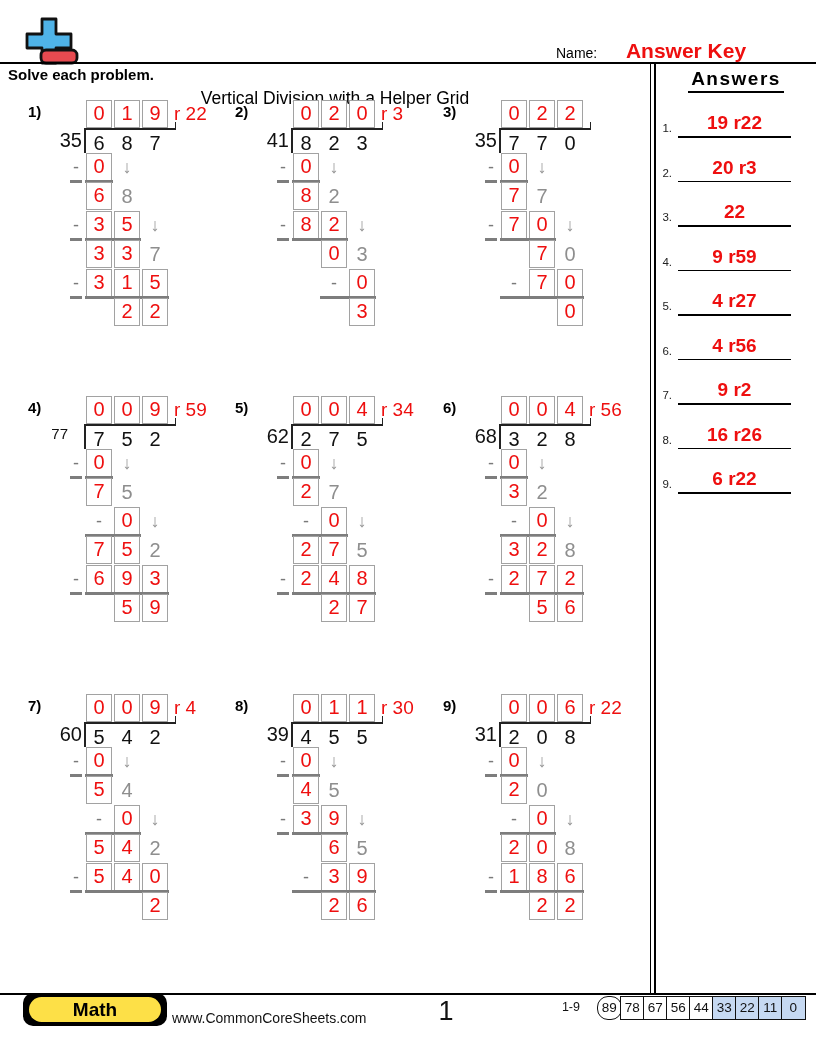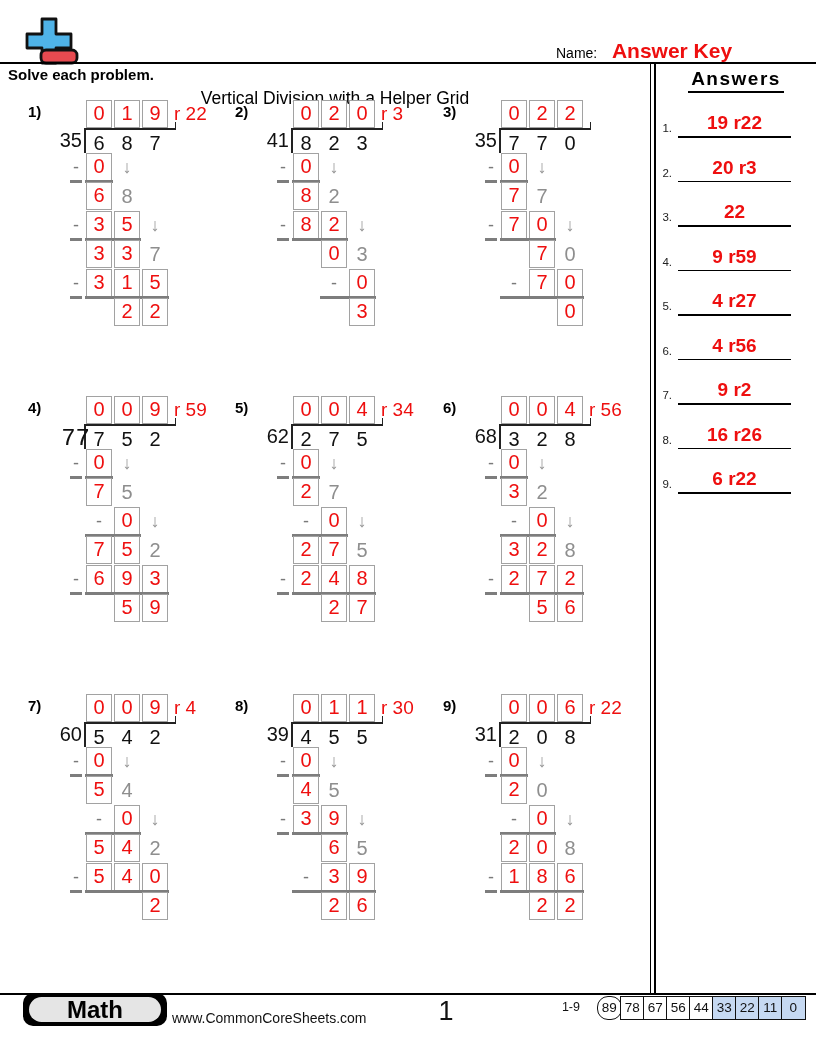--- a/index.html
+++ b/index.html
@@ -22,22 +22,22 @@
   .digit{position:absolute;width:26px;height:28px;line-height:28px;text-align:center;font-size:20px;}
   .boxed{box-sizing:border-box;border:1.4px solid #a2a2a2;line-height:25px;color:var(--red,#ee0f0f);background:#fff;}
   .graydig{color:#8e8e8e;}
   .blackdig{color:#111;}
   .minus{position:absolute;height:28px;line-height:28px;text-align:center;font-size:18px;color:#7a7a7a;}
   .arrow{position:absolute;width:26px;height:28px;line-height:28px;text-align:center;font-size:18px;color:#969696;}
   .subline{position:absolute;height:3px;background:#7d7d7d;}
   .bracket{position:absolute;background:#222;}
   .remainder{position:absolute;height:28px;line-height:28px;font-size:19px;color:var(--red,#ee0f0f);white-space:nowrap;}
   .badge{position:absolute;left:23px;top:993px;width:144px;height:33px;background:#000;border-radius:10px;}
-  .badge .pill{position:absolute;left:6px;top:4px;right:6px;bottom:4px;background:#e5e5e5;border-radius:13px;
-               text-align:center;font-size:24px;font-weight:bold;line-height:25px;color:#000;}
+  .badge .pill{position:absolute;left:6px;top:4px;right:6px;bottom:4px;background:#fde047;border-radius:13px;
+               text-align:center;font-size:19px;font-weight:bold;line-height:25px;color:#000;}
   .website{font-size:14px;color:#111;}
   .pagenum{font-size:27px;color:#111;text-align:center;}
   .score-label{font-size:12.5px;color:#111;text-align:right;}
   .score-row{position:absolute;left:586px;top:996px;display:flex;}
   .score-cell{box-sizing:border-box;width:24.5px;height:24px;border:1.5px solid #111;margin-left:-1.5px;
               text-align:center;font-size:13.5px;line-height:21px;color:#111;background:#fff;}
   .score-cell.hl{background:var(--score-hl,#c6d9f2);}
   .score-cell:first-child{margin-left:11px;border-radius:11px;}
 </style>
 </head>
@@ -45,21 +45,21 @@
 
 <div class="page">
 
   <svg class="abs" style="left:25px;top:17px" width="56" height="48" viewBox="0 0 56 48">
     <path d="M17 2 H31 V17 H46 V31 H31 V46 H17 V31 H2 V17 H17 Z" fill="#4fb3e8" stroke="#111" stroke-width="2.8" stroke-linejoin="round"></path>
     <rect x="16" y="33" width="36" height="13" rx="5" fill="#e84a50" stroke="#111" stroke-width="2.8"></rect>
   </svg>
 
   <div class="abs title" style="left:140px;top:40px;width:390px;margin-top:48px;">Vertical Division with a Helper Grid</div>
   <div class="abs name-label" style="left:556px;top:45px;">Name:</div>
-  <div class="abs answer-key" style="left:600px;top:39px;width:144px;">Answer Key</div>
+  <div class="abs answer-key" style="left:614px;top:39px;width:144px;">Answer Key</div>
   <div class="hline" style="left:0;top:62px;width:816px;height:2px;"></div>
   <div class="abs instruction" style="left:8px;top:66px;">Solve each problem.</div>
 
   <div class="vline" style="left:650px;top:64px;width:1px;height:929px;"></div>
   <div class="vline" style="left:653.5px;top:64px;width:2px;height:929px;"></div>
 
   <div class="abs answers-title" style="left:656px;top:68px;width:160px;"><span>Answers</span></div>
 
   <div id="answers-list" class="abs" style="left:0;top:0;">
       <div class="abs ans-num" style="left: 654px; top: 122px; width: 18px;">1.</div>
@@ -198,21 +198,21 @@
       </div>
       <div class="abs" style="left: 28px; top: 396px; width: 210px; height: 250px;">
         <div class="abs plabel" style="left: 0px; top: 3px;">4)</div>
         <div class="digit boxed" style="left: 58px; top: 0px;">0</div>
         <div class="digit boxed" style="left: 86px; top: 0px;">0</div>
         <div class="digit boxed" style="left: 114px; top: 0px;">9</div>
         <div class="remainder" style="left: 146px; top: 0px;">r 59</div>
         <div class="bracket" style="left: 56px; top: 28px; width: 92px; height: 1.5px;"></div>
         <div class="bracket" style="left: 146.5px; top: 22px; width: 1.5px; height: 7px;"></div>
         <div class="bracket" style="left: 56px; top: 28px; width: 1.5px; height: 25px;"></div>
-        <div class="abs divisor" style="left: 22px; top: 29px; width: 40px; font-size: 24px; font-family: Liberation Mono, monospace;">77</div>
+        <div class="abs divisor" style="left: 0; top: 29px; width: 40px; font-size: 15px;">77</div>
         <div class="digit blackdig" style="left: 58px; top: 29px;">7</div>
         <div class="digit blackdig" style="left: 86px; top: 29px;">5</div>
         <div class="digit blackdig" style="left: 114px; top: 29px;">2</div>
         <div class="digit boxed" style="left: 58px; top: 53px;">0</div>
         <div class="arrow" style="left: 86px; top: 53px;">↓</div>
         <div class="minus" style="left: 40px; top: 53px; width: 16px;">-</div>
         <div class="subline" style="left: 42px; top: 80px; width: 12px;"></div>
         <div class="subline" style="left: 57px; top: 80px; width: 28px;"></div>
         <div class="digit boxed" style="left: 58px; top: 82px;">7</div>
         <div class="digit graydig" style="left: 86px; top: 82px;">5</div>

